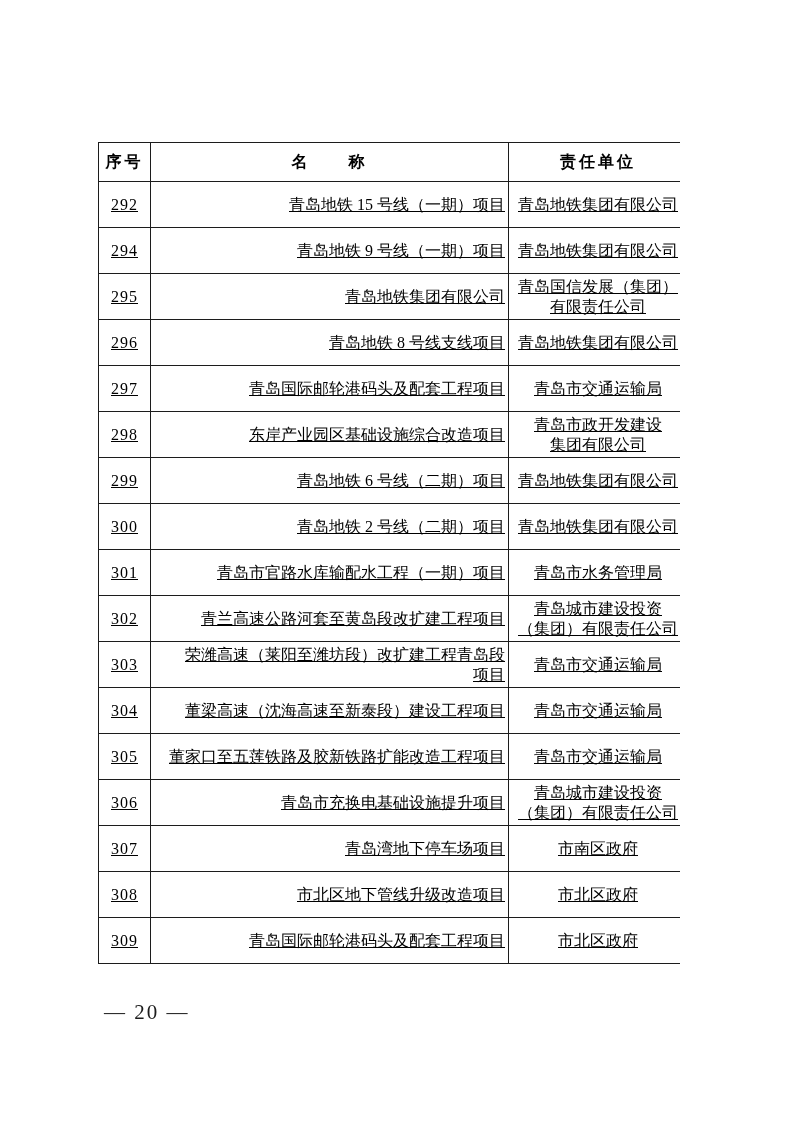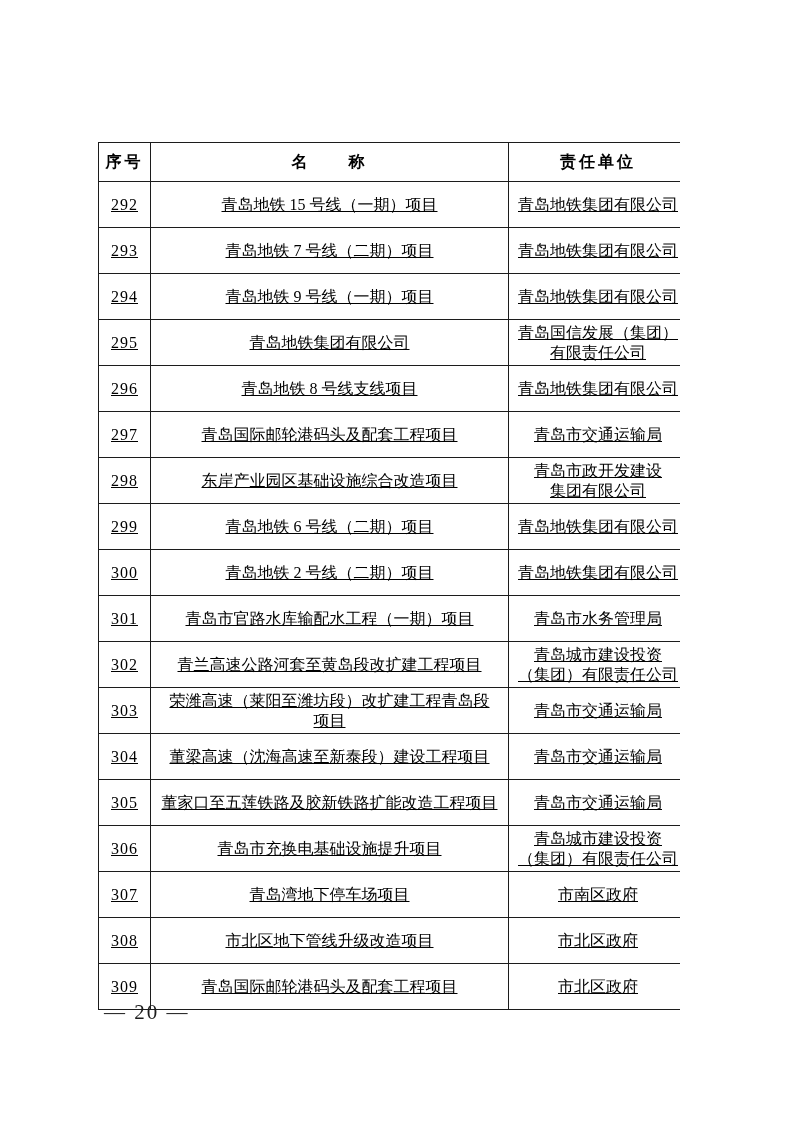--- a/index.html
+++ b/index.html
@@ -45,21 +45,21 @@
     height: 43px;
     line-height: 20px;
     padding: 1px 3px;
     text-decoration: underline;
   }
   td.cell-index {
     text-align: center;
     letter-spacing: 1px;
   }
   td.cell-name {
-    text-align: center;
+    text-align: right;
     padding-left: 10px;
     padding-right: 8px;
     white-space: pre-line;
   }
   td.cell-unit {
     text-align: center;
     white-space: pre-line;
     margin-left: 28px;
   }
   .page-number {
@@ -89,25 +89,20 @@
         <th>责任单位</th>
       </tr>
     </thead>
     <tbody>
     <tr>
       <td class="cell-index">292</td>
       <td class="cell-name">青岛地铁 15 号线（一期）项目</td>
       <td class="cell-unit">青岛地铁集团有限公司</td>
     </tr>
 
-    <tr>
-      <td class="cell-index">293</td>
-      <td class="cell-name">青岛地铁 7 号线（二期）项目</td>
-      <td class="cell-unit">青岛地铁集团有限公司</td>
-    </tr>
 
     <tr>
       <td class="cell-index">294</td>
       <td class="cell-name">青岛地铁 9 号线（一期）项目</td>
       <td class="cell-unit">青岛地铁集团有限公司</td>
     </tr>
 
     <tr>
       <td class="cell-index">295</td>
       <td class="cell-name">青岛地铁集团有限公司</td>

